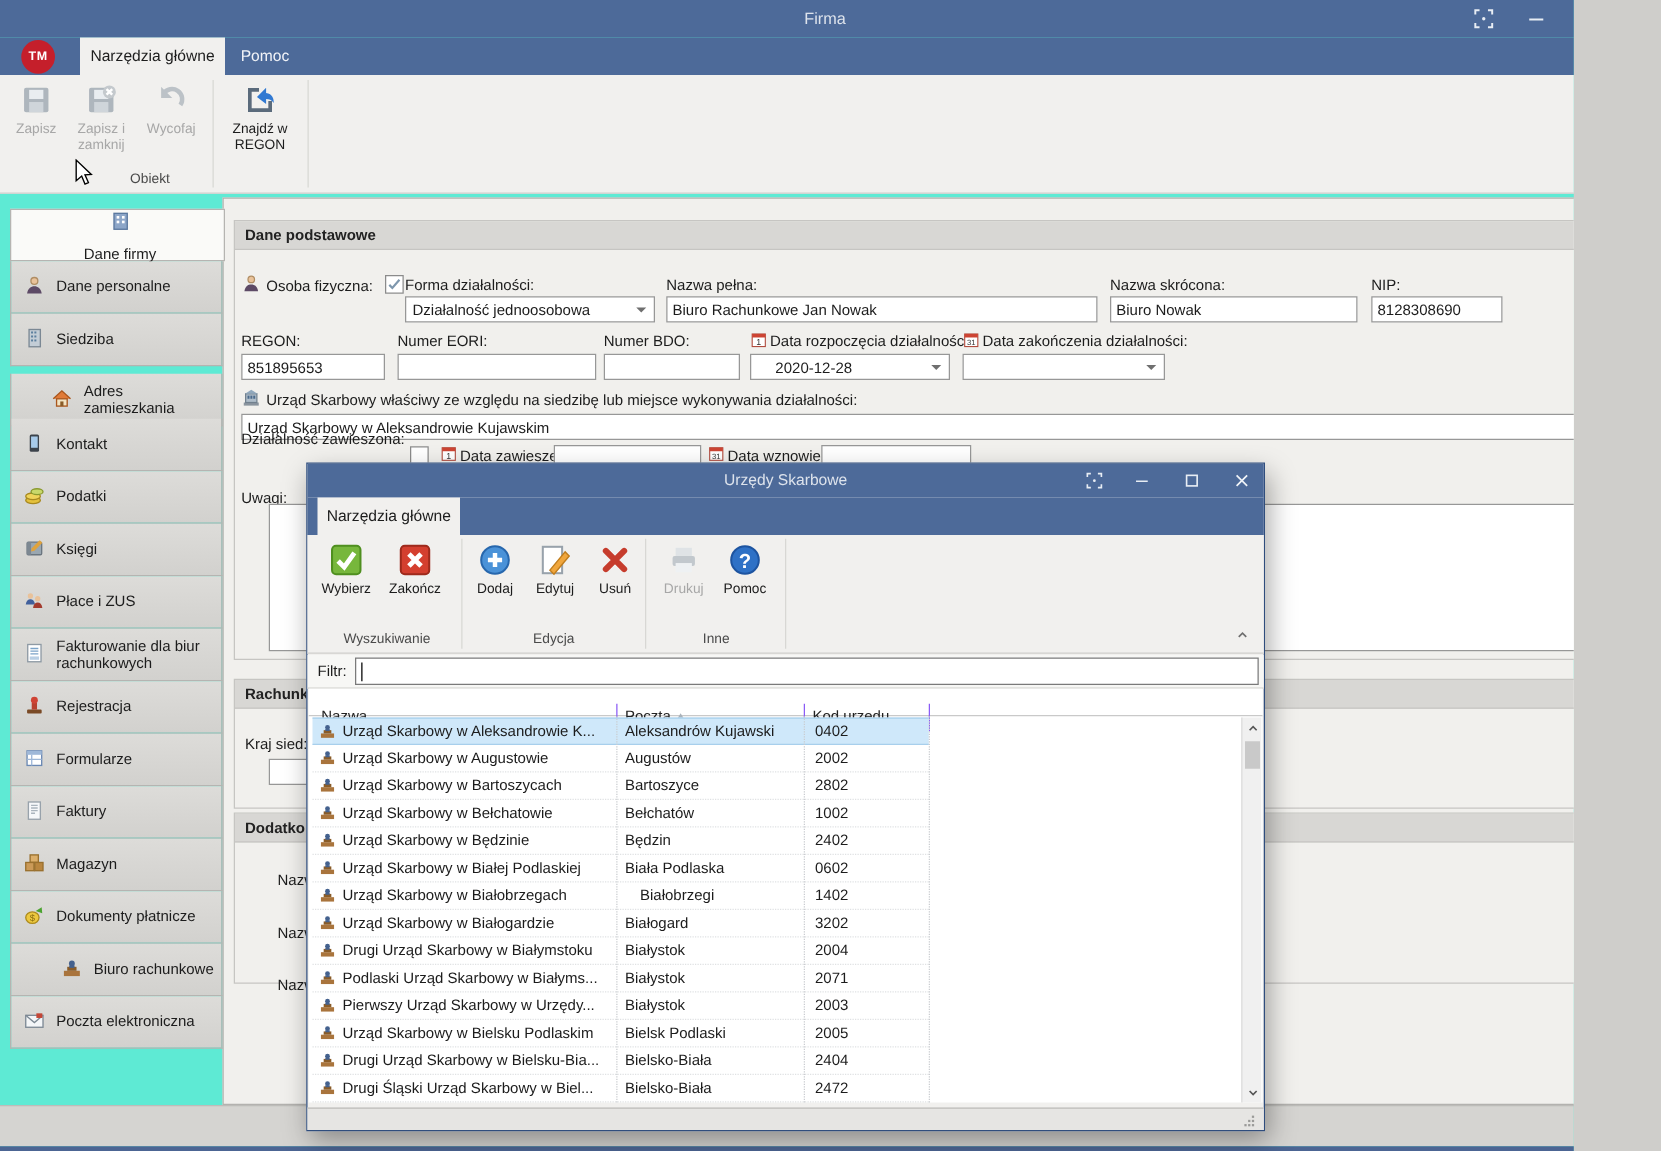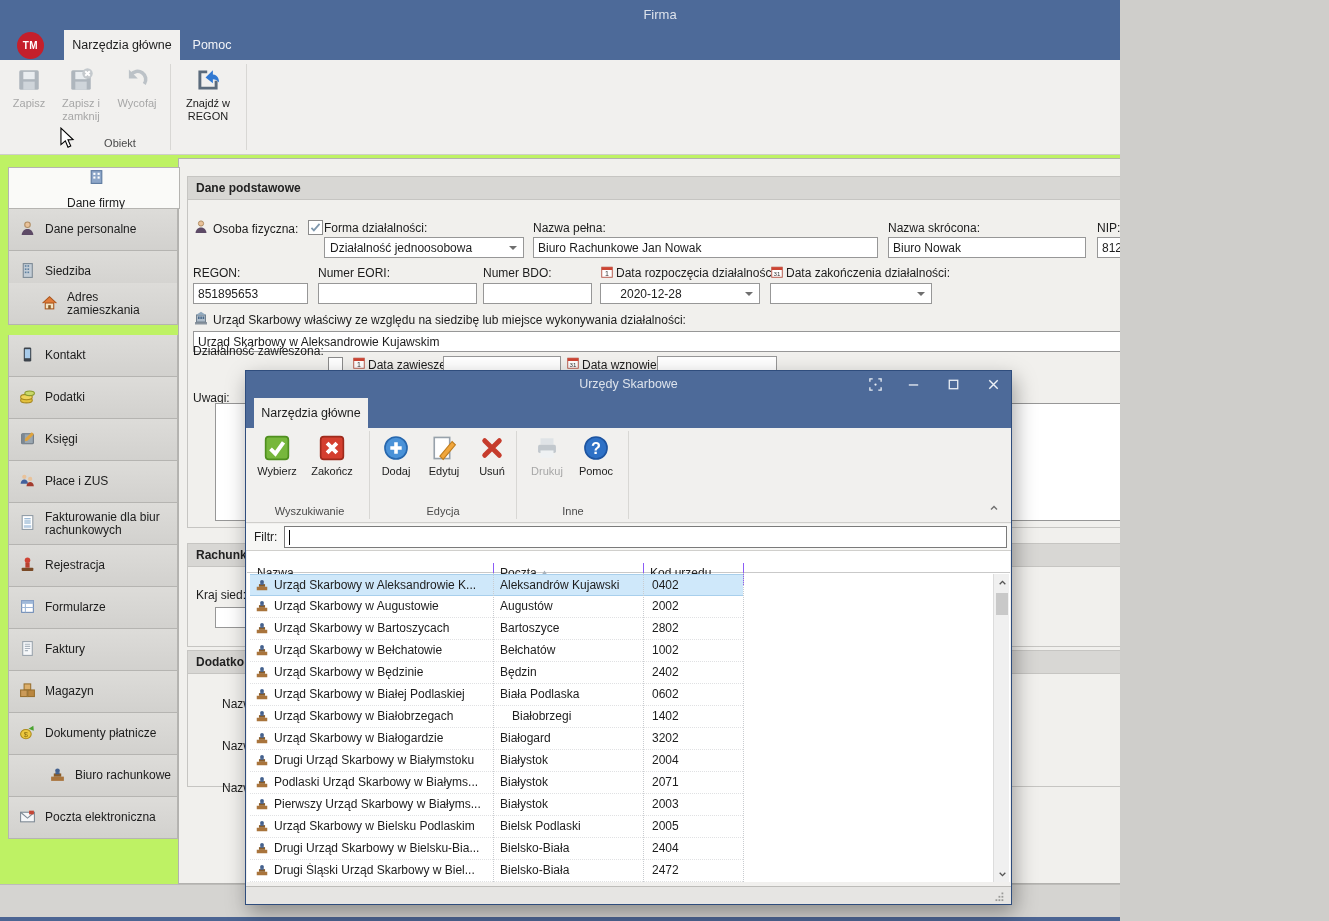--- a/index.html
+++ b/index.html
@@ -1,19 +1,19 @@
 <!DOCTYPE html>
 <html><head>
 <meta charset="utf-8">
 <style>
   html,body{margin:0;padding:0;background:#cfcecb;}
   *{box-sizing:border-box;}
-  #root{position:relative;width:1120px;height:921px;overflow:hidden;
+  #root{position:relative;width:1259px;height:921px;overflow:hidden;
         font-family:"Liberation Sans",sans-serif;font-size:12px;color:#1c1c1c;
-        background:#bef264;text-decoration:underline;}
+        background:#5eead4;text-decoration:underline;}
   .abs{position:absolute;}
   
   .bluebar{position:absolute;background:#4d6a99;}
   .wtitle{position:absolute;left:0;right:0;text-align:center;color:#dde3ec;font-size:13px;top:7px;}
   .wctl{position:absolute;top:6px;width:34px;height:20px;display:flex;align-items:center;justify-content:center;cursor:default;}
   .tab{position:absolute;height:30px;display:flex;align-items:center;justify-content:center;font-size:12.5px;}
   .tab.active{background:#f1f0ee;color:#1d1d1d;}
   .tab.inactive{color:#f2f4f8;}
   .logo{position:absolute;width:27px;height:27px;border-radius:50%;background:#c51f2b;color:#fff;
         font-weight:bold;font-size:10px;display:flex;align-items:center;justify-content:center;letter-spacing:.5px;}
@@ -163,21 +163,21 @@
               <rect x="5.5" y="3" width="1.5" height="1.5"></rect>
               <rect x="8" y="3" width="1.5" height="1.5"></rect>
               <rect x="5.5" y="6" width="1.5" height="1.5"></rect>
               <rect x="8" y="6" width="1.5" height="1.5"></rect>
               <rect x="5.5" y="9" width="1.5" height="1.5"></rect>
               <rect x="8" y="9" width="1.5" height="1.5"></rect>
             </g>
           </svg></span>
         <span>Siedziba</span>
       </div>
-      <div class="side" style="position: absolute; left: 8px; top: 283px; padding-left: 32px;">
+      <div class="side" style="position: absolute; left: 8px; top: 299px; padding-left: 32px;">
         <span style="flex:0 0 17px;"><svg width="17" height="17" viewBox="0 0 16 16">
             <path d="M1.5 8.5L8 2.5l6.5 6" fill="#e07b39" stroke="#a9561d"></path>
             <rect x="4" y="8.5" width="8" height="5.5" fill="#f2e3c2" stroke="#a9561d"></rect>
             <rect x="6.8" y="10.5" width="2.4" height="3.5" fill="#8a5c28"></rect>
           </svg></span>
         <span>Adres zamieszkania</span>
       </div>
       <div class="side" style="position: absolute; left: 8px; top: 335px;">
         <span style="flex:0 0 17px;"><svg width="17" height="17" viewBox="0 0 16 16">
             <rect x="4.5" y="1.5" width="7" height="13" rx="1.2" fill="#3c434b"></rect>
@@ -593,21 +593,21 @@
           <span class="tcell" style="left:250px;width:140px;">Białystok</span>
           <span class="tcell" style="left:402px;width:90px;">2071</span>
         </div>
         <div class="trow" style="top: 423px;">
           <span class="abs" style="left:5px;top:3px;"><svg width="14" height="14" viewBox="0 0 16 16">
               <rect x="2" y="10" width="12" height="4" fill="#a9743c"></rect>
               <rect x="4.5" y="7" width="7" height="3" fill="#8a5c28"></rect>
               <circle cx="8" cy="4.5" r="2.2" fill="#44618e"></circle>
               <rect x="6" y="6" width="4" height="1.8" fill="#44618e"></rect>
             </svg></span>
-          <span class="tcell" style="left:24px;width:218px;">Pierwszy Urząd Skarbowy w Białyms...</span>
+          <span class="tcell" style="left:24px;width:218px;">Pierwszy Urząd Skarbowy w Urzędy...</span>
           <span class="tcell" style="left:250px;width:140px;">Białystok</span>
           <span class="tcell" style="left:402px;width:90px;">2003</span>
         </div>
         <div class="trow" style="top: 445px;">
           <span class="abs" style="left:5px;top:3px;"><svg width="14" height="14" viewBox="0 0 16 16">
               <rect x="2" y="10" width="12" height="4" fill="#a9743c"></rect>
               <rect x="4.5" y="7" width="7" height="3" fill="#8a5c28"></rect>
               <circle cx="8" cy="4.5" r="2.2" fill="#44618e"></circle>
               <rect x="6" y="6" width="4" height="1.8" fill="#44618e"></rect>
             </svg></span>

